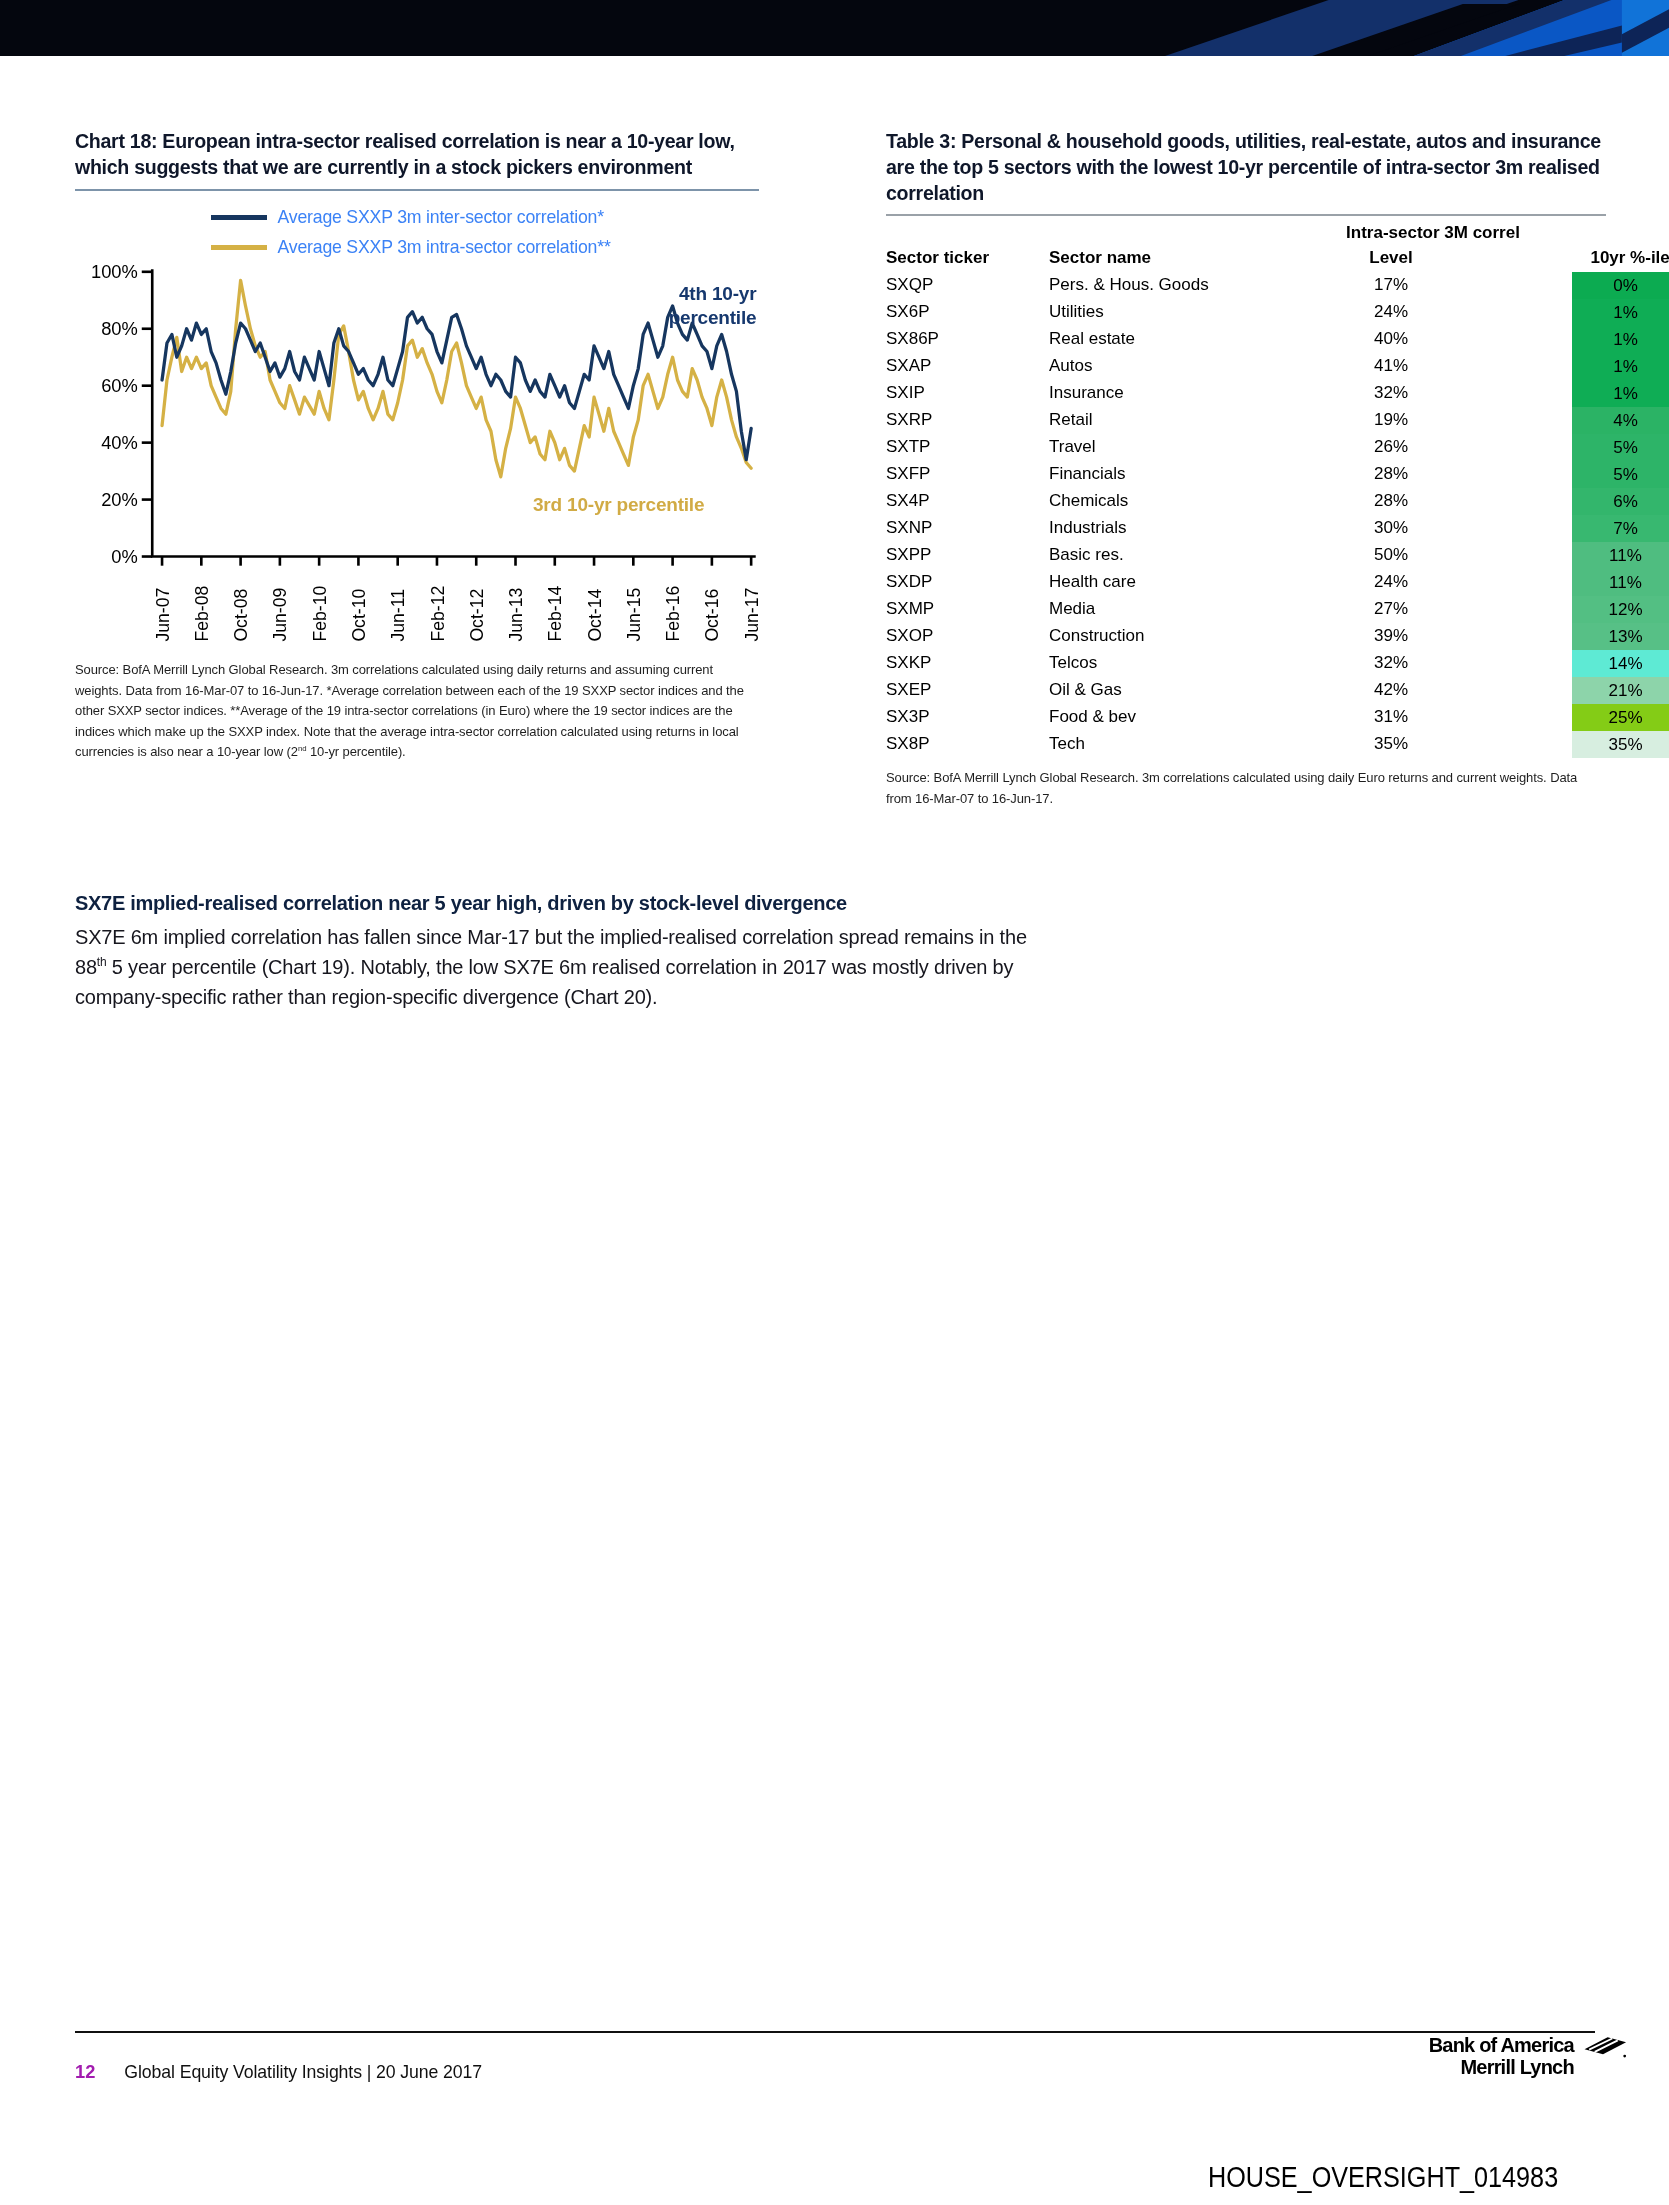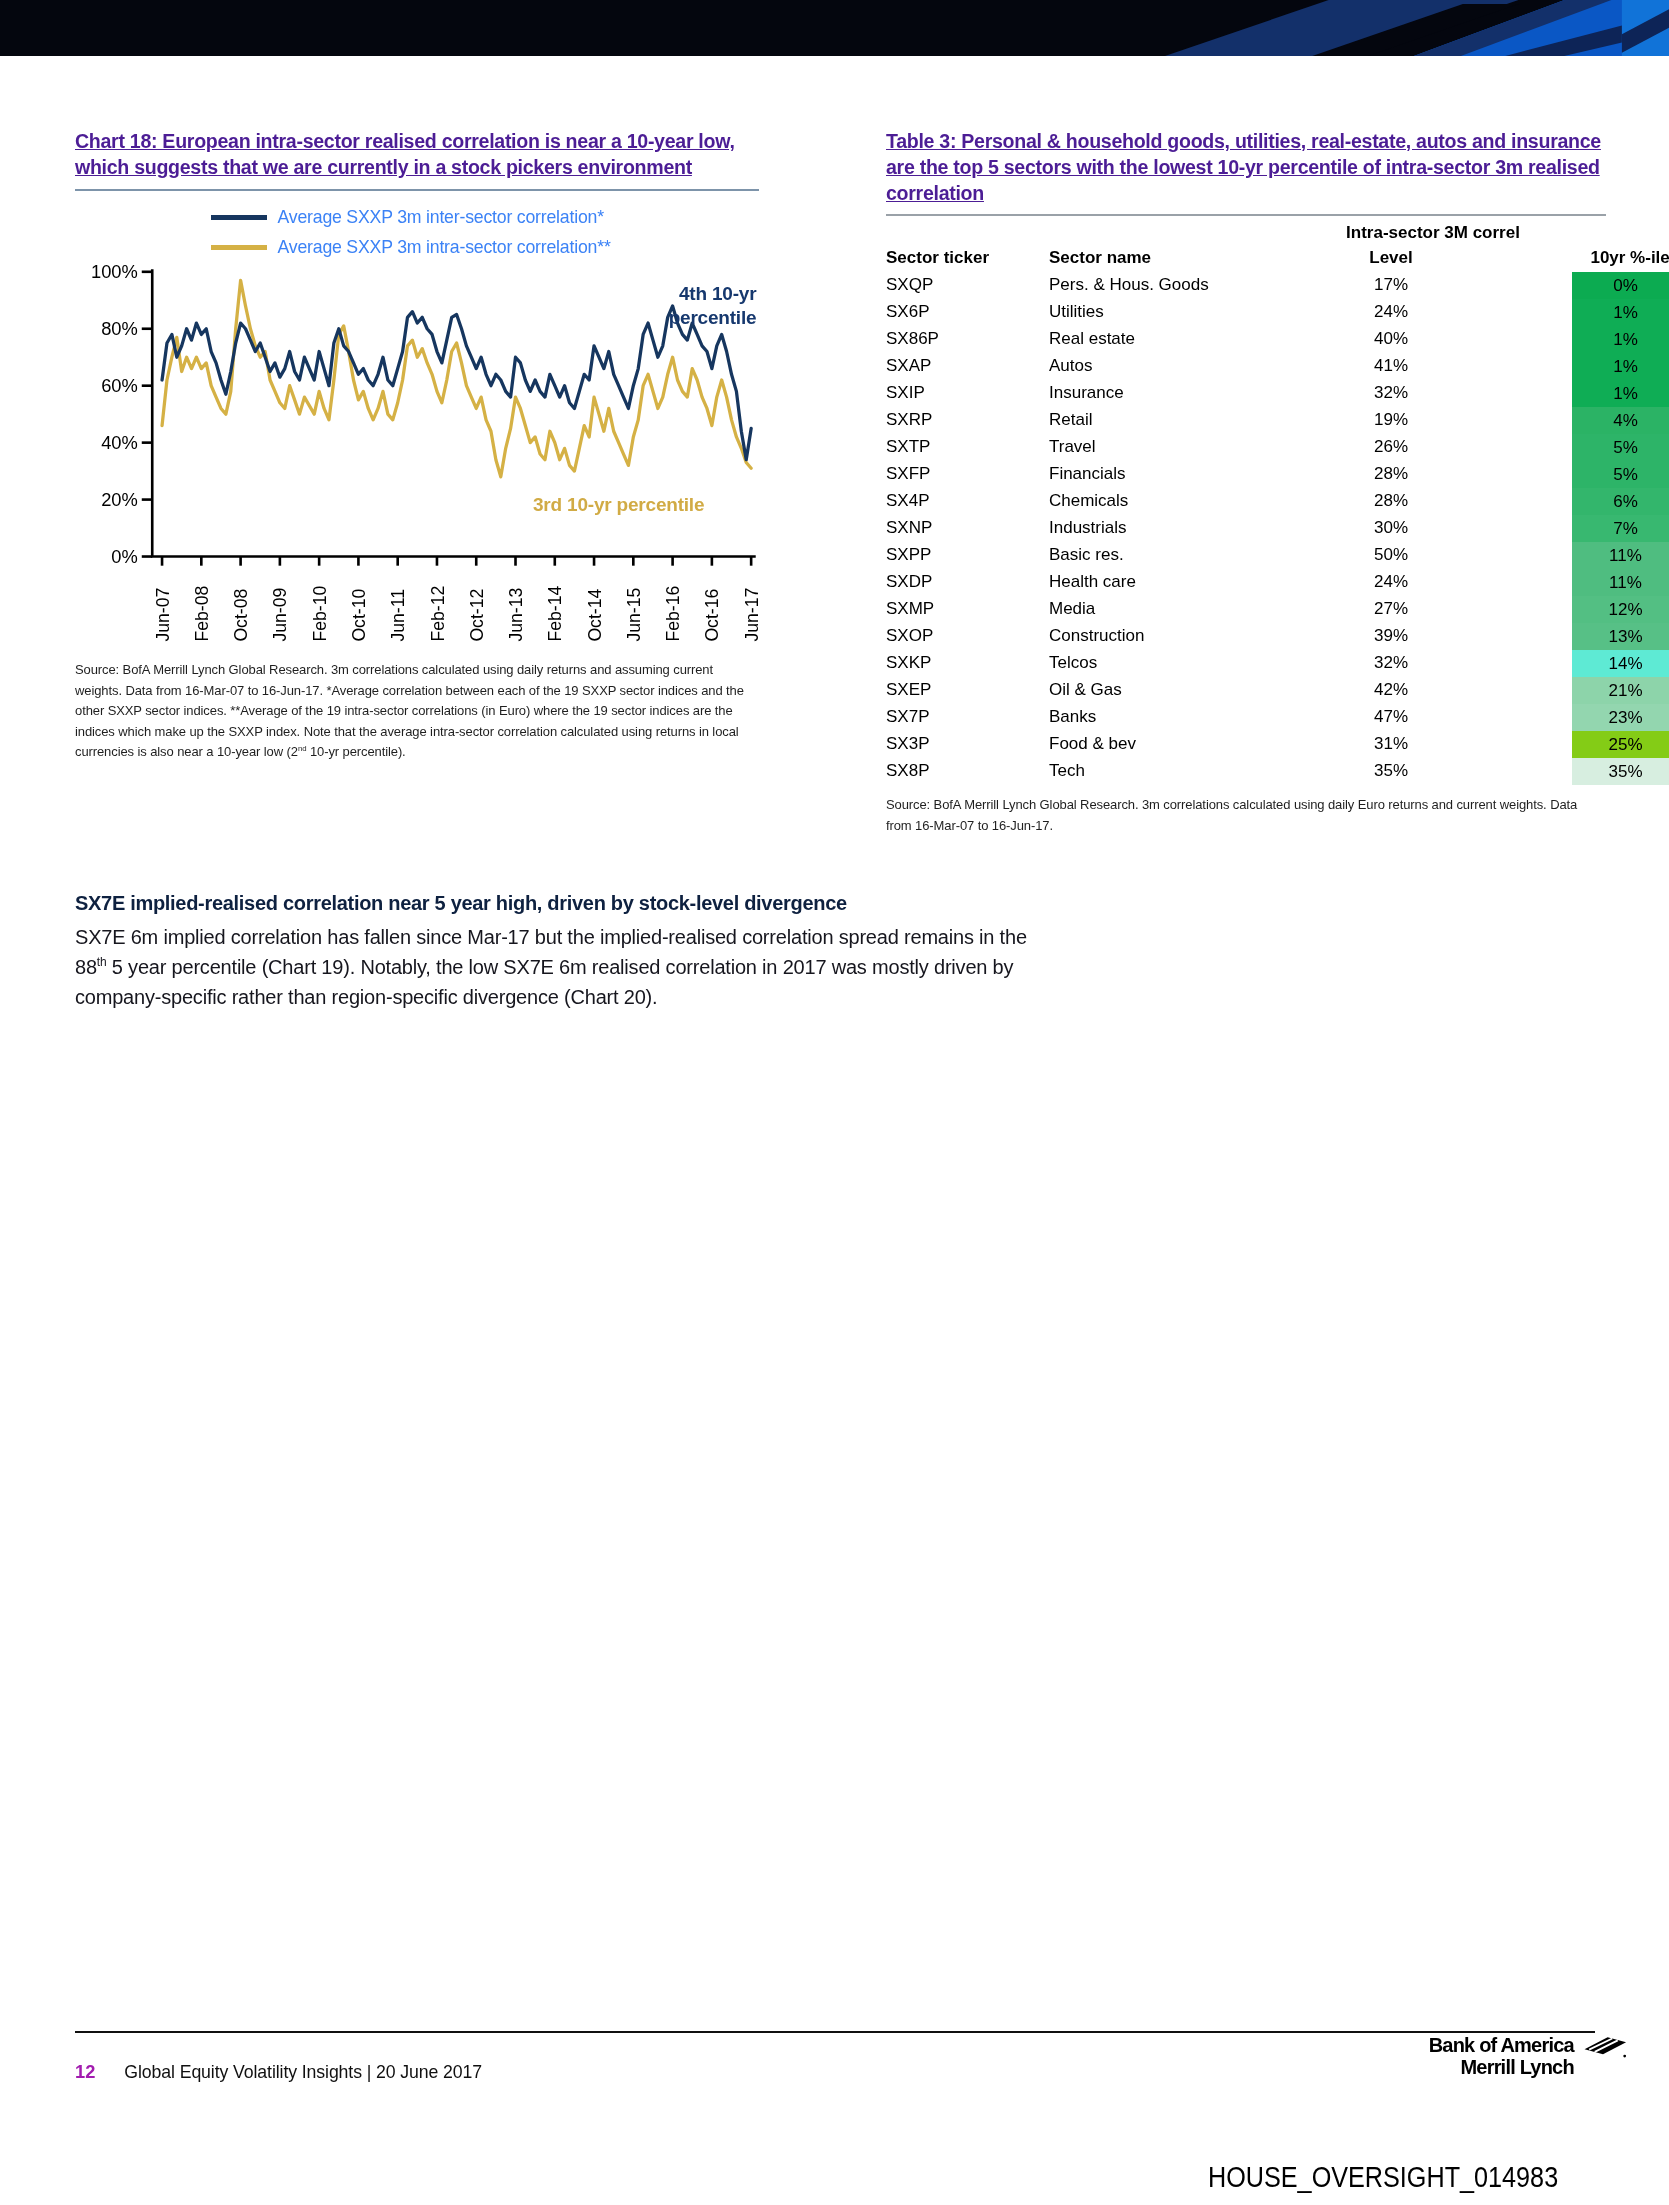--- a/index.html
+++ b/index.html
@@ -7,21 +7,21 @@
   #page{position:relative;width:1669px;height:2205px;background:#fff;}
 
   
   .top-banner{position:absolute;left:0;top:0;width:1669px;height:56px;}
 
   
   .block-chart{position:absolute;left:75px;top:129px;width:684px;}
   .block-table{position:absolute;left:886px;top:129px;width:720px;}
   .block-body{position:absolute;left:75px;top:892px;width:982px;}
 
-  .exh-title{font-size:19.6px;font-weight:bold;color:#4c1d95;line-height:1.32;letter-spacing:-0.3px;text-decoration:underline;}
+  .exh-title{font-size:19.6px;font-weight:bold;color:#0f172a;line-height:1.32;letter-spacing:-0.3px;}
   .rule-blue{border:none;border-top:2.6px solid #7d94aa;margin:7.9px 0 0 0;}
   .rule-gray{border:none;border-top:2.6px solid #9aa1a8;margin:7.9px 0 0 0;}
 
   
   .legend{margin:11.8px 0 2.6px 136px;}
   .legend-row{display:flex;align-items:center;gap:10.5px;height:30px;}
   .legend-chip{width:56px;height:4.6px;flex:0 0 auto;}
   .legend-label{font-size:17.7px;color:#3b82f6;letter-spacing:-0.2px;}
 
   .chart-wrap{position:relative;}
@@ -283,28 +283,20 @@
         </div>
         <div class="trow">
           <div>SXEP</div>
           <div>Oil &amp; Gas</div>
           <div class="c-level">42%</div>
           <div>
             <div class="pct-box" style="background: rgb(141, 212, 170);">21%</div>
           </div>
         </div>
         <div class="trow">
-          <div>SX7P</div>
-          <div>Banks</div>
-          <div class="c-level">47%</div>
-          <div>
-            <div class="pct-box" style="background: rgb(147, 214, 175);">23%</div>
-          </div>
-        </div>
-        <div class="trow">
           <div>SX3P</div>
           <div>Food &amp; bev</div>
           <div class="c-level">31%</div>
           <div>
             <div class="pct-box" style="background: #84cc16;">25%</div>
           </div>
         </div>
         <div class="trow">
           <div>SX8P</div>
           <div>Tech</div>

